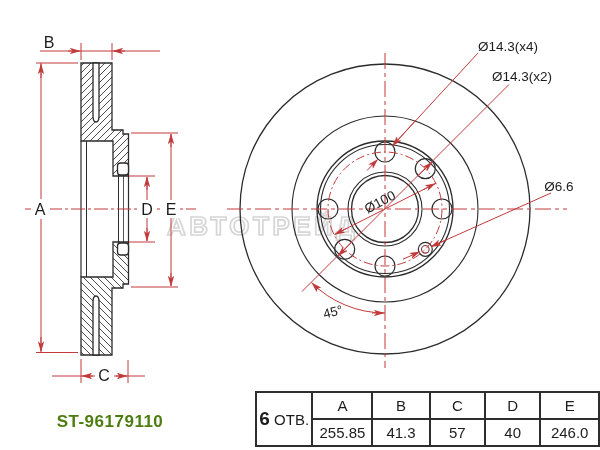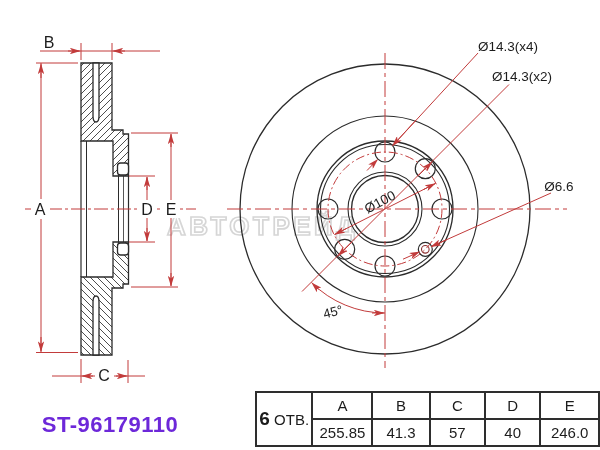--- a/index.html
+++ b/index.html
@@ -10,21 +10,21 @@
   #watermark{
     position:absolute;left:167px;top:211px;white-space:nowrap;
     font-size:26px;font-weight:bold;letter-spacing:3.5px;
     color:rgba(255,255,255,0.15);
     -webkit-text-stroke:1.7px #d6d6d6;
     z-index:1;user-select:none;
   }
   #drawing{position:absolute;left:0;top:0;z-index:2;}
   #part-number{
     position:absolute;left:40px;top:412px;width:140px;text-align:center;
-    font-size:22px;font-weight:bold;color:#6d28d9;z-index:3;letter-spacing:0.5px;
+    font-size:17px;font-weight:bold;color:#4d7c0f;z-index:3;letter-spacing:0.5px;
   }
   #spec-table{
     position:absolute;left:255px;top:391px;z-index:3;
     border-collapse:collapse;table-layout:fixed;
   }
   #spec-table td{
     border:2px solid #2e2e2e;text-align:center;vertical-align:middle;
     font-size:15px;color:#1c1c1c;padding:0;height:25px;background:transparent;
   }
   #spec-table .holes-cell{width:58px;font-size:15px;}

